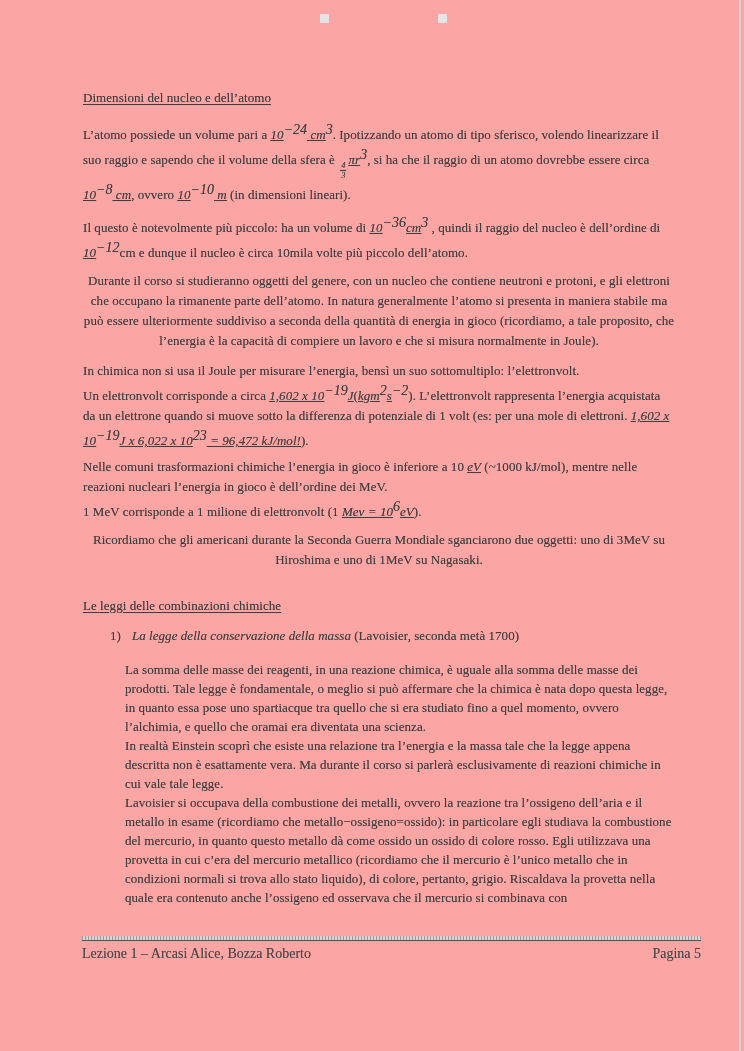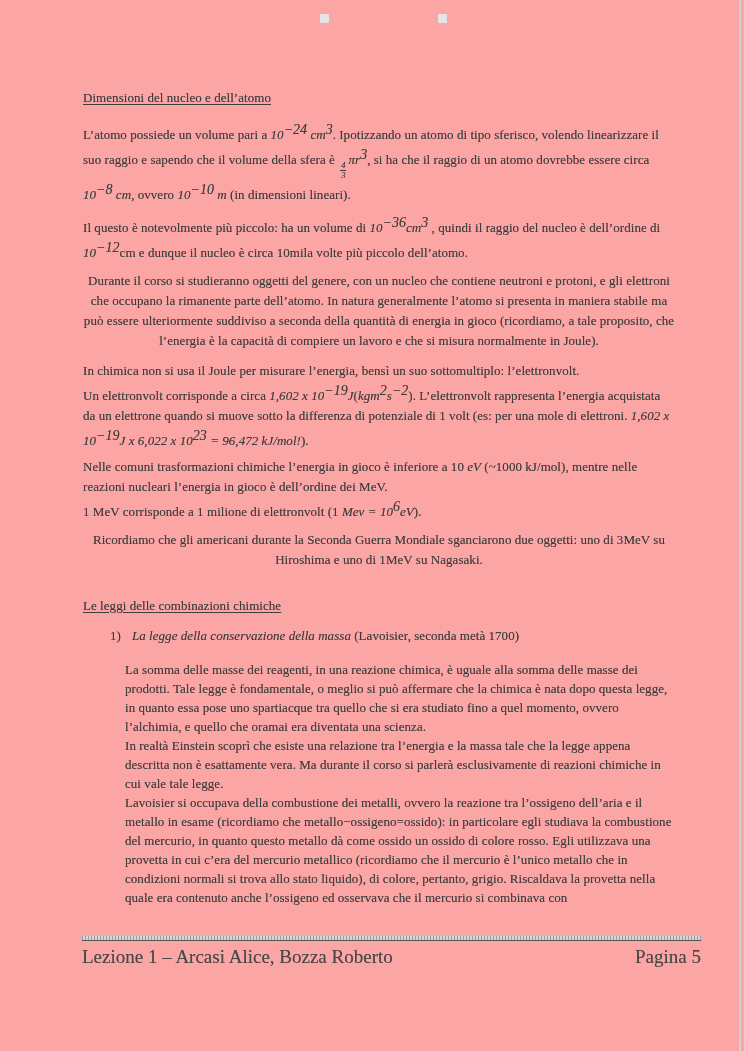--- a/index.html
+++ b/index.html
@@ -26,37 +26,37 @@
   p.mb10{margin-bottom:10px;text-align:center;}
   p.mb6{margin-bottom:6px;}
   p.hd3{margin:26px 0 10px;}
 
   .law-row{margin:0 0 14px;padding-left:27px;}
   .law-marker{margin-right:11px;}
   .law-title{font-style:italic;}
 
   p.block{padding-left:42px;width:550px;line-height:19px;margin:0;}
 
-  .it{font-style:italic;}
+  .it{font-style:italic;text-decoration:underline;}
   .sup{font-style:italic;font-size:14px;vertical-align:5px;letter-spacing:0;}
   .frac{
     display:inline-flex;flex-direction:column;text-align:center;
     font-size:8.5px;line-height:1.05;vertical-align:-4px;font-style:italic;margin:0 2px;
   }
   .frac .fn{border-bottom:1px solid #3e3e3e;padding:0 1px;}
 
   .footer{position:absolute;left:82px;top:936px;width:619px;}
   .footer-rule{
     height:4px;
     background:repeating-linear-gradient(90deg,#9c9c9c 0 1px,#d6d6d6 1px 3px);
     border-bottom:1.5px solid #565656;
   }
   .footer-row{
     display:flex;justify-content:space-between;
-    margin-top:5px;font-size:19px;color:#484848;
+    margin-top:5px;font-size:14px;color:#484848;
     text-shadow:0 0 .6px rgba(70,70,70,.5);
   }
 </style>
 </head>
 <body>
 
 <div class="page">
 
   <div class="artifact a1"></div>
   <div class="artifact a2"></div>

